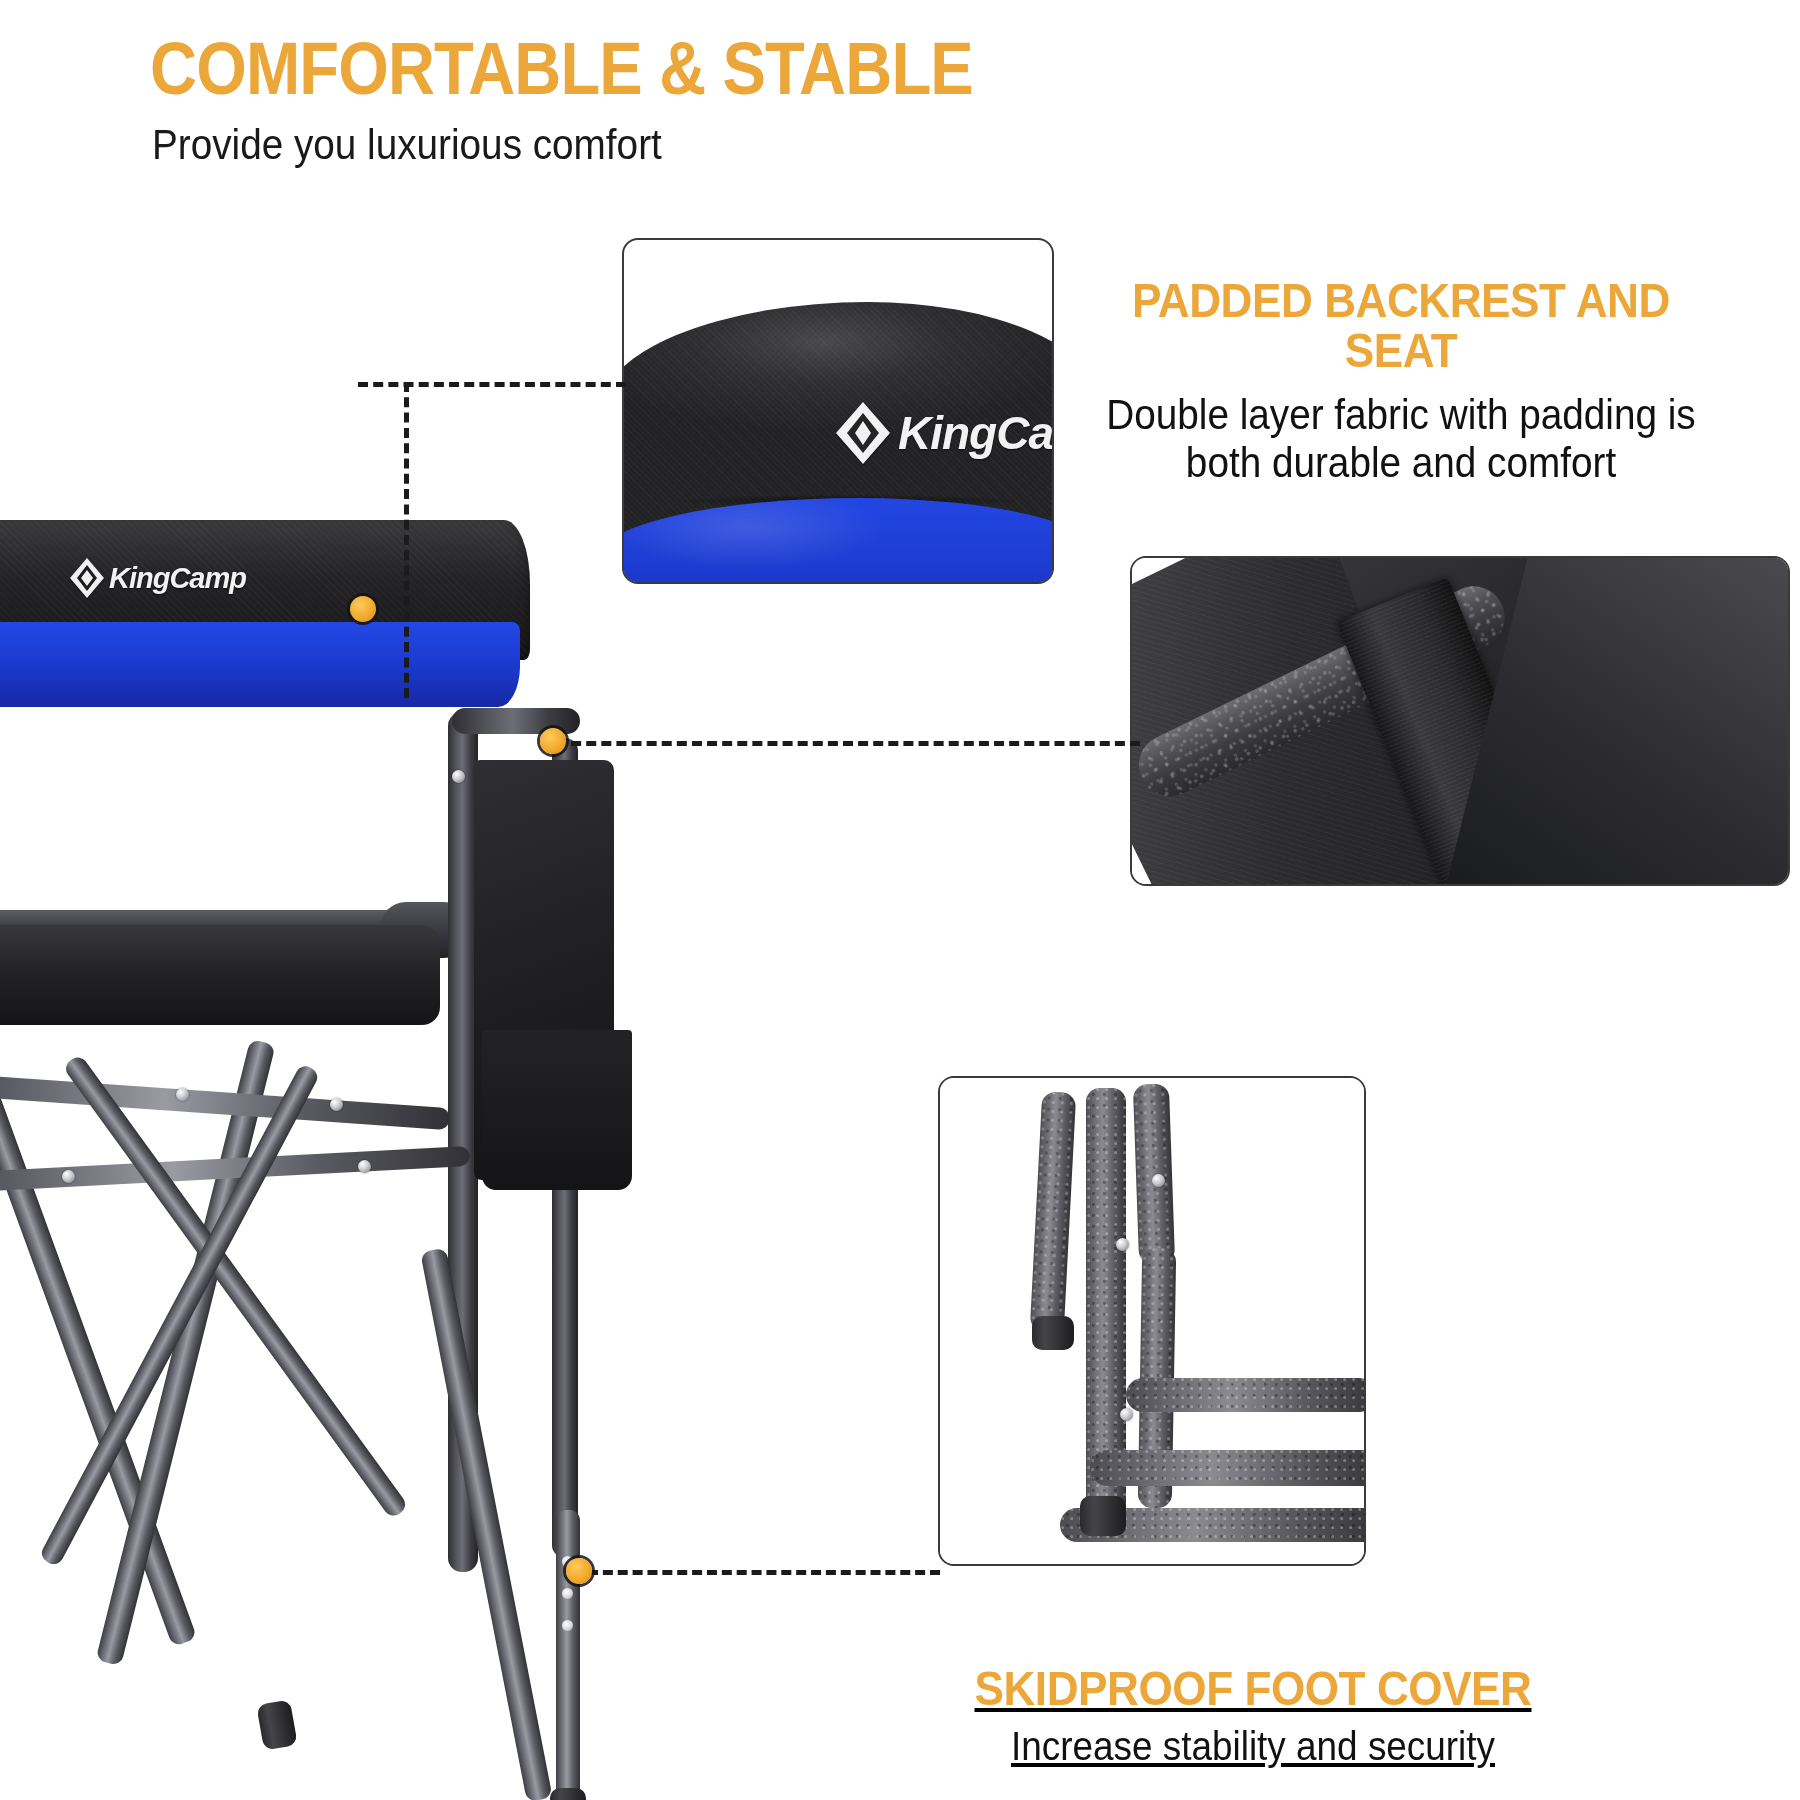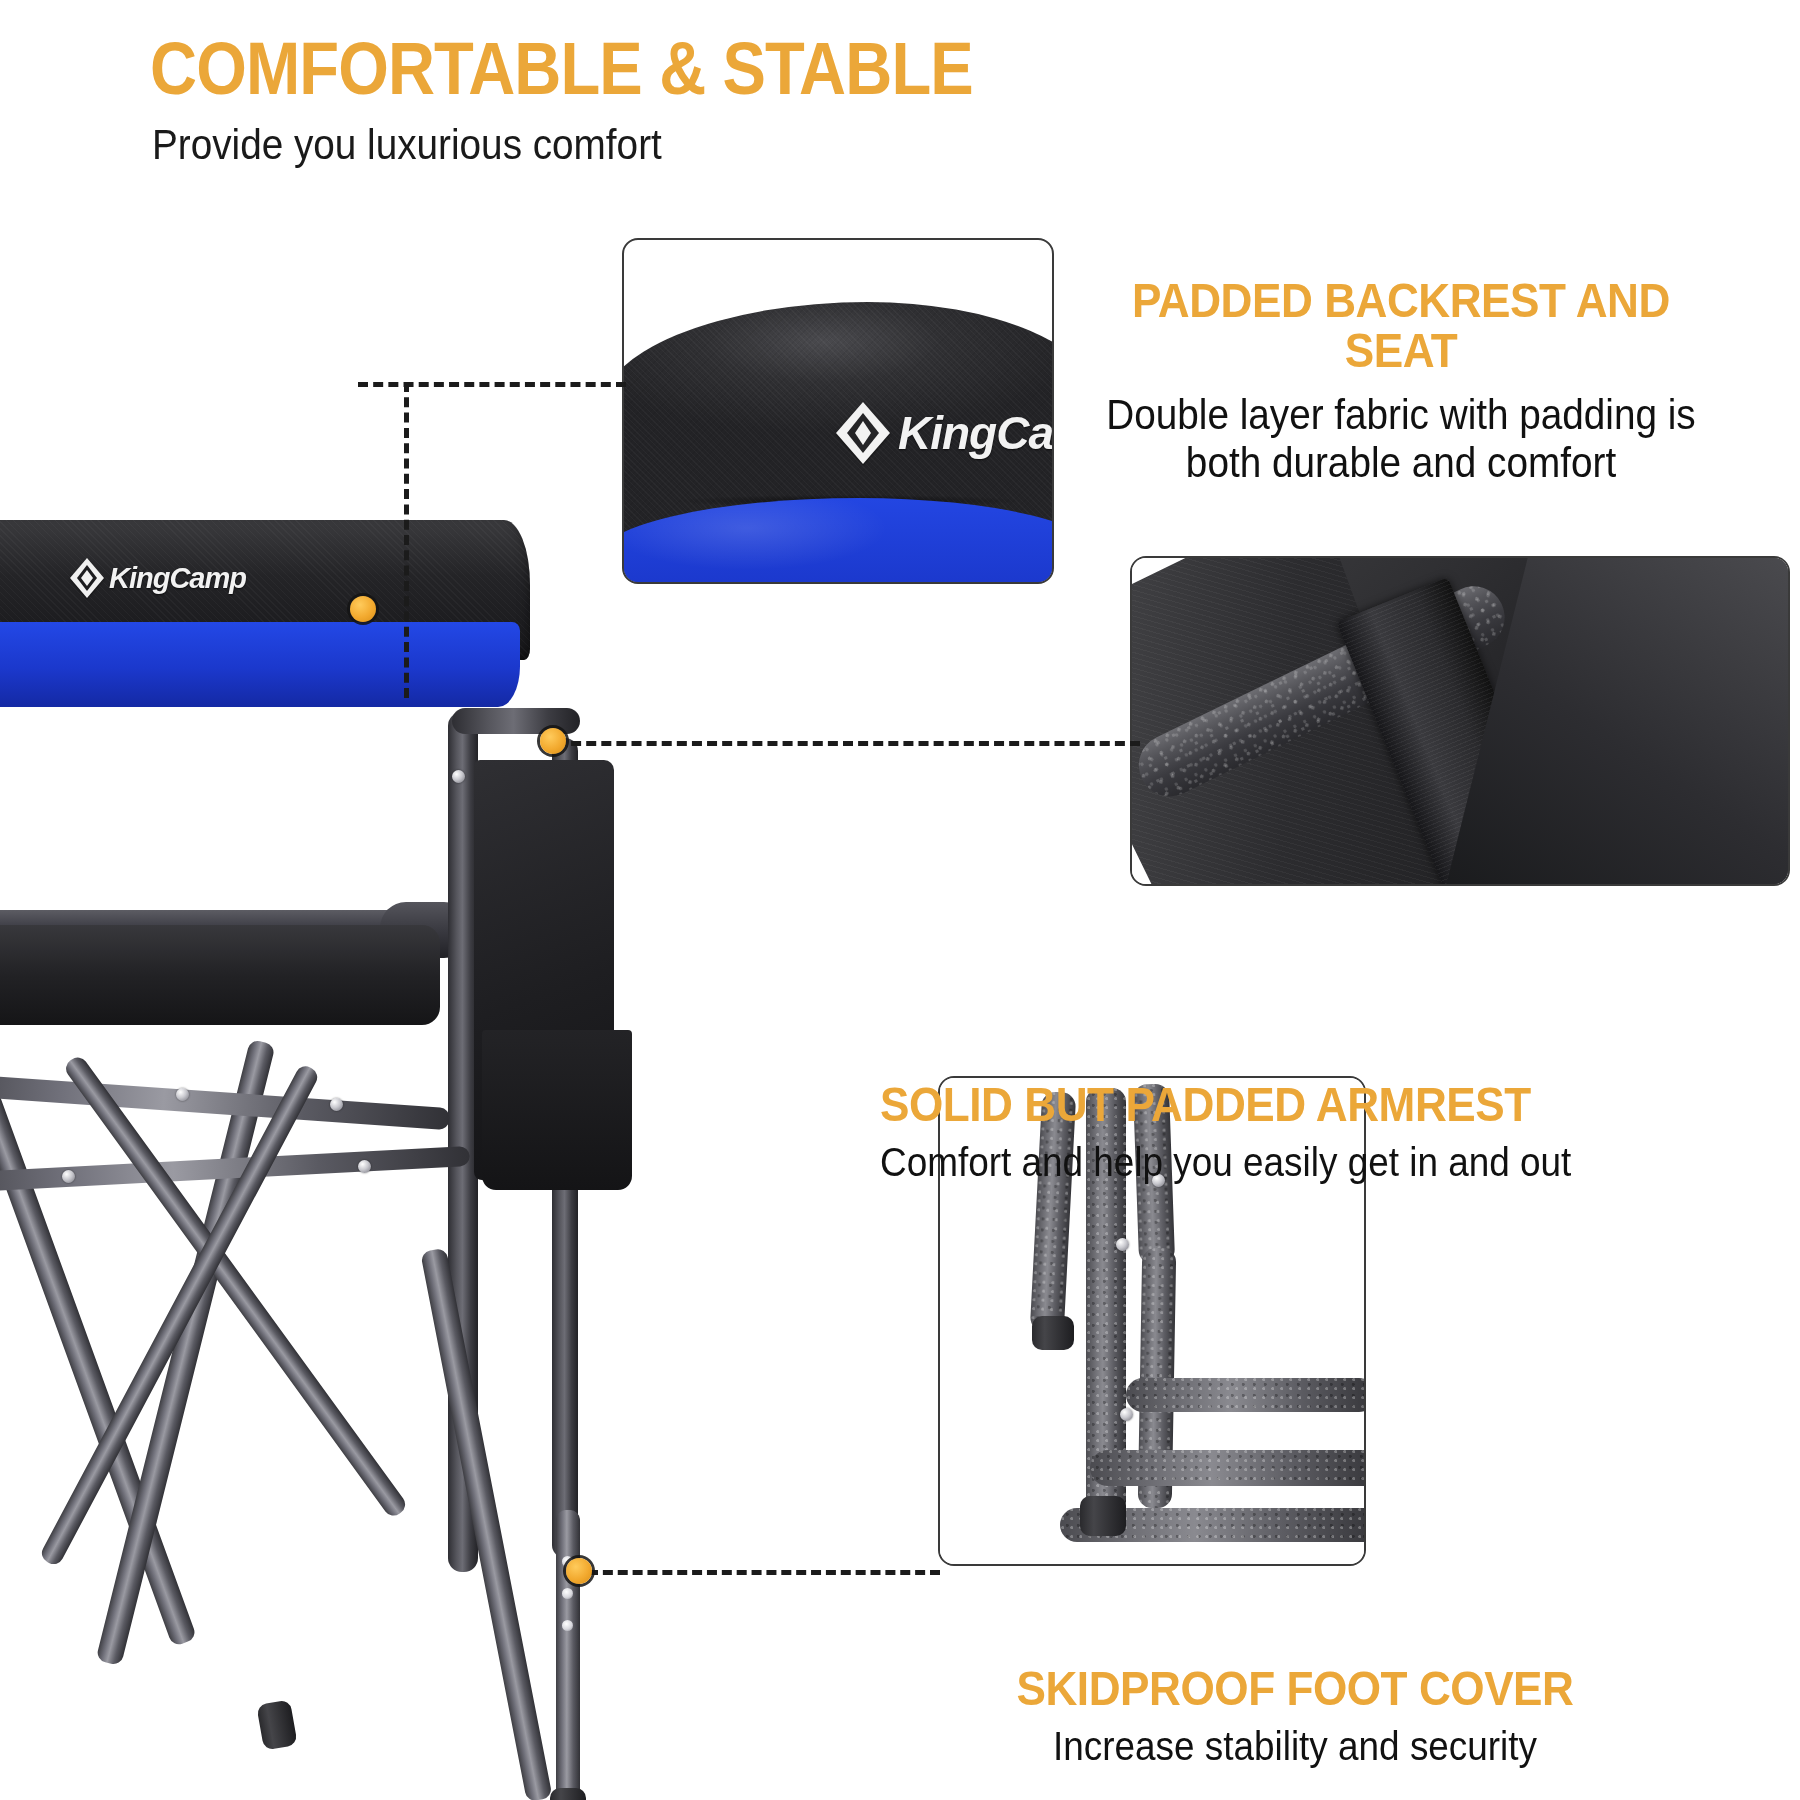--- a/index.html
+++ b/index.html
@@ -69,21 +69,21 @@
   }
 
   #callout-backrest { left: 1086px; top: 276px; width: 700px; text-align: center; }
   #callout-backrest .c-head { font-size: 49px; }
   #callout-backrest .c-body { font-size: 43px; margin-top: 14px; }
 
   #callout-armrest { left: 880px; top: 1080px; width: 920px; }
   #callout-armrest .c-head { font-size: 49px; white-space: nowrap; }
   #callout-armrest .c-body { font-size: 41px; margin-top: 10px; white-space: nowrap; }
 
-  #callout-foot { left: 790px; top: 1664px; width: 1010px; }
+  #callout-foot { left: 748px; top: 1664px; width: 1010px; text-decoration: underline; }
   #callout-foot .c-head { font-size: 49px; }
   #callout-foot .c-body { font-size: 41px; margin-top: 10px; }
 
   
   .panel {
     position: absolute;
     border: 2px solid #3a3a3a;
     border-radius: 16px;
     overflow: hidden;
     background: #fff;
@@ -387,23 +387,19 @@
   <div class="dot" style="left:540px; top:728px;"></div>
 
   <div class="dash-h" style="left:588px; top:1570px; width:352px;"></div>
   <div class="dot" style="left:566px; top:1558px;"></div>
 
   <div class="callout" id="callout-backrest">
     <div class="c-head">PADDED BACKREST AND SEAT</div>
     <div class="c-body">Double layer fabric with padding is both durable and comfort</div>
   </div>
 
-  <div class="callout" id="callout-armrest">
-    <div class="c-head">SOLID BUT PADDED ARMREST</div>
-    <div class="c-body">Comfort and help you easily get in and out</div>
-  </div>
 
   <div class="callout ctr" id="callout-foot">
     <div class="c-head">SKIDPROOF FOOT COVER</div>
     <div class="c-body">Increase stability and security</div>
   </div>
 
 </div>
 
 </body></html>

